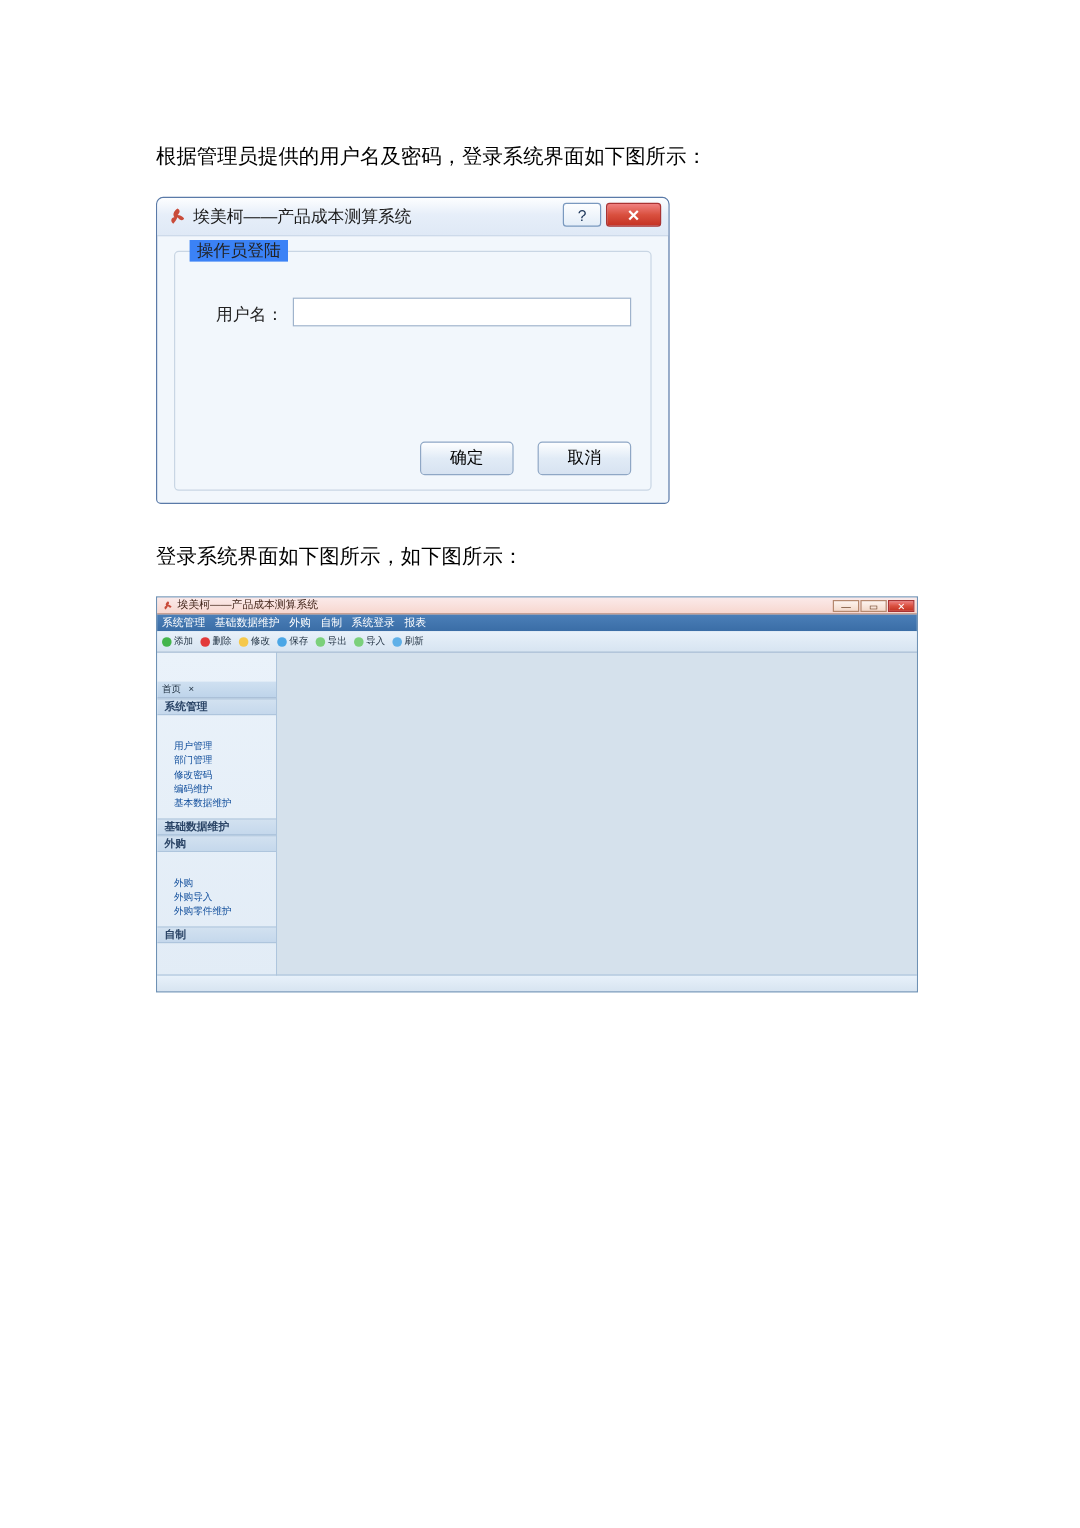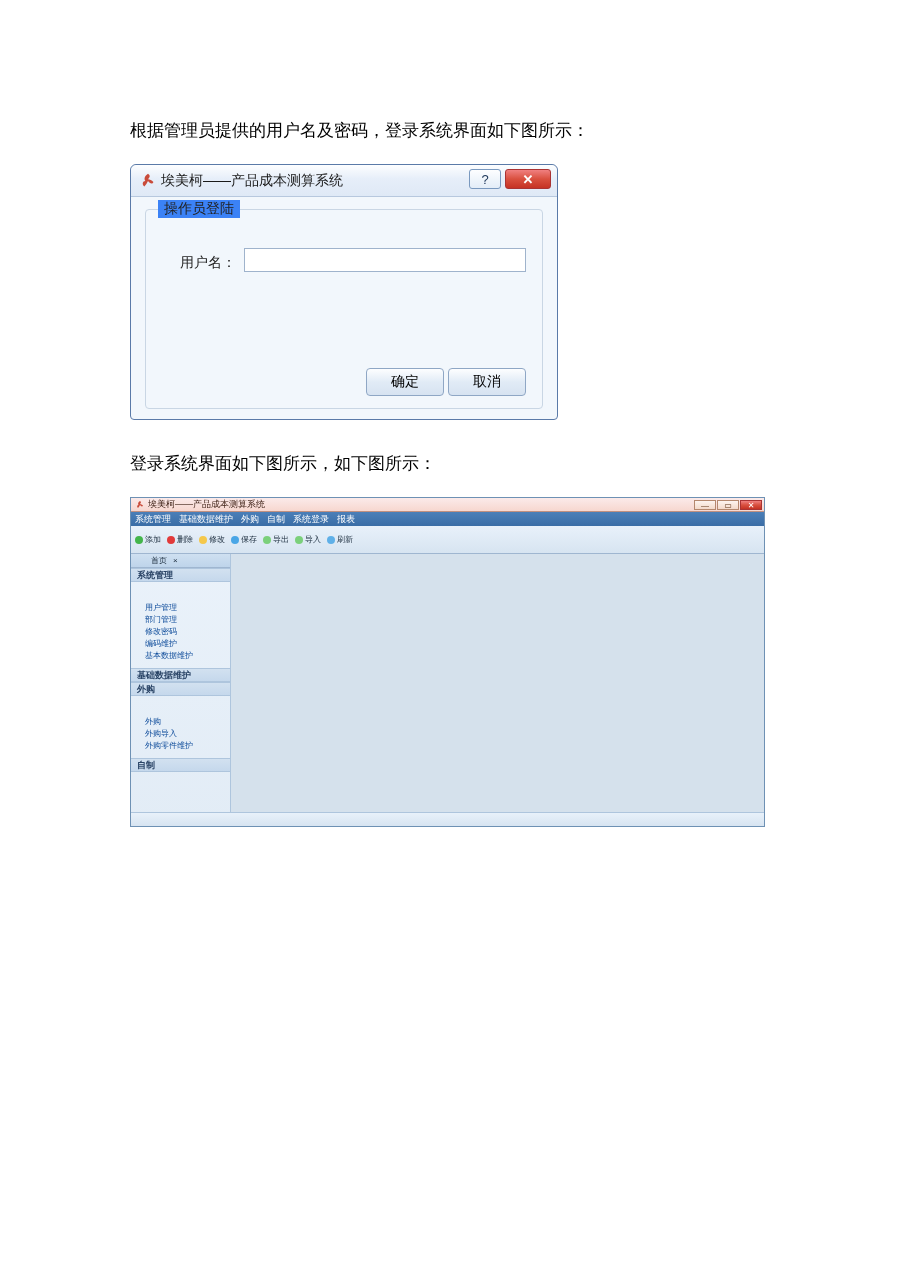--- a/index.html
+++ b/index.html
@@ -18,38 +18,38 @@
   .dlg-logo { width: 18px; height: 18px; }
   .dlg-title { font-size: 14px; color: #1a1a1a; margin-left: 4px; }
   .dlg-btns { position: absolute; right: 6px; top: 4px; display: flex; gap: 4px; }
   .dlg-help { width: 32px; height: 20px; border: 1px solid #7a99bf; border-radius: 3px; background: linear-gradient(#fdfeff,#e3edf8); display:flex;align-items:center;justify-content:center;font-size:13px;color:#213a5d;}
   .dlg-close { width: 46px; height: 20px; border: 1px solid #a33; border-radius: 3px; background: linear-gradient(#f08080,#d9503f,#c53224); display:flex;align-items:center;justify-content:center;color:#fff;font-size:13px;font-weight:bold;}
   .dlg-group { margin: 12px 14px 0 14px; border: 1px solid #c9d6e4; border-radius: 4px; padding: 18px 16px 16px 16px; height: 200px; position: relative; background: #f2f7fc; }
   .dlg-legend { position: absolute; top: -10px; left: 12px; background: #3b82f6; padding: 0 6px; font-size: 14px; color: #222; }
   .dlg-row { display: flex; align-items: flex-end; margin-top: 20px; }
   .dlg-row .lab { width: 82px; text-align: right; font-size: 14px; color: #222; padding-right: 8px; }
   .dlg-row .inp { flex: 1; height: 24px; border: 1px solid #9fb3cc; background: #fff; }
-  .dlg-foot { position: absolute; right: 16px; bottom: 12px; display: flex; gap: 4px; }
+  .dlg-foot { position: absolute; right: 16px; bottom: 12px; display: flex; gap: 20px; }
   .dlg-btn { width: 78px; height: 28px; border: 1px solid #8fa7c5; border-radius: 4px; background: linear-gradient(#fdfeff,#e1ebf6 50%,#d7e3f1); font-size: 14px; color: #000; display:flex;align-items:center;justify-content:center; }
 
   
   .app { width: 635px; height: 330px; margin-top: 20px; border: 1px solid #6e91b4; position: relative; background: #dbe6ef; font-family: "Microsoft YaHei", Arial, sans-serif; font-size: 9px; }
   .app-title { height: 14px; background: linear-gradient(#fbeaea,#f7d7cf); border-bottom: 1px solid #c09080; display:flex;align-items:center;padding-left:4px;position:relative;}
   .app-logo { width: 10px; height: 10px; }
   .app-title-txt { margin-left: 3px; font-size: 9px; color: #402318; }
   .app-winbtns { position:absolute; right:2px; top:2px; display:flex; gap:1px; }
   .wb { width:22px; height:10px; border:1px solid #b5886e; background:linear-gradient(#fdf4ef,#f3d9ca); display:flex;align-items:center;justify-content:center;font-size:8px;color:#5a2e10;}
   .wb.close{ background:linear-gradient(#f08080,#d9503f,#c53224); border-color:#a33; color:#fff; }
   .app-menu { height: 14px; background: linear-gradient(#4b7fb8,#3a6da6); display:flex; align-items:center; color:#fff; padding-left:4px; gap:8px; font-size:9px; }
-  .app-tools { height: 28px; background: linear-gradient(#e8f1fa,#d7e4f1); border-bottom:1px solid #9fb6d0; display:flex;align-items:center;padding-left:4px;gap:6px;}
+  .app-tools { height: 18px; background: linear-gradient(#e8f1fa,#d7e4f1); border-bottom:1px solid #9fb6d0; display:flex;align-items:center;padding-left:4px;gap:6px;}
   .app-tools .t { display:flex;align-items:center;gap:2px;font-size:8px;color:#234; }
   .app-tools .dot { width:8px; height:8px; border-radius:50%; }
   .app-body { display:flex; height: calc(100% - 56px); }
   .app-side { width: 100px; background: linear-gradient(#eaf2fa,#e2ecf6); border-right:1px solid #aec5dd; overflow: hidden; }
-  .app-tabs { height:14px; background:linear-gradient(#cfe0f1,#bed4ea); border-bottom:1px solid #9fb6d0; display:flex;align-items:center;padding-left:20px;font-size:8px;color:#234; gap:6px;}
+  .app-tabs { height:14px; background:linear-gradient(#cfe0f1,#bed4ea); border-bottom:1px solid #9fb6d0; display:flex;align-items:center;padding-left:4px;font-size:8px;color:#234; gap:6px;margin-top:24px;}
   .accordion .grp-hd { height:14px; background:linear-gradient(#d2e1f0,#c5d8ec); border-top:1px solid #aec5dd; border-bottom:1px solid #aec5dd; font-size:9px; color:#2a4466; display:flex; align-items:center; padding-left:6px; font-weight:bold;}
   .accordion .grp-bd { padding: 20px 0 6px 14px; }
   .accordion .grp-bd div { font-size:8px; color:#0d4b9a; line-height:12px; }
   .app-main { flex:1; background:#d5e1ec; }
   .app-status { position:absolute; bottom:0; left:0; right:0; height:14px; background:linear-gradient(#e8f1fa,#d7e4f1); border-top:1px solid #aec5dd; }
 </style>
 </head>
 <body>
 
 <div class="page">

